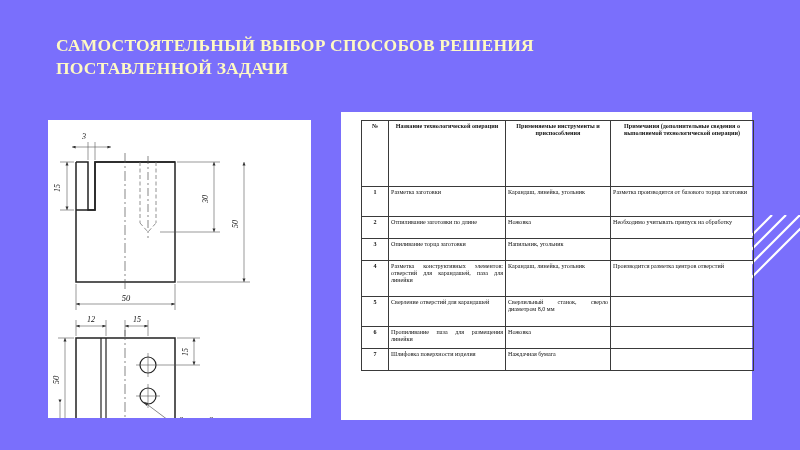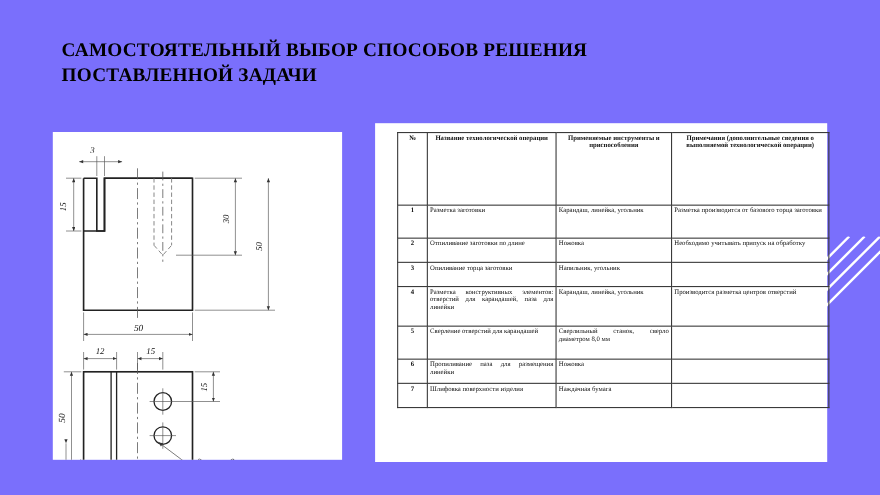--- a/index.html
+++ b/index.html
@@ -29,21 +29,21 @@
     height: 190px;
     pointer-events: none;
   }
 
   
   #title {
     position: absolute;
     left: 56px;
     top: 34px;
     width: 600px;
-    color: #000000;
+    color: #fef9c3;
     font-family: "Liberation Serif", serif;
     font-weight: bold;
     font-size: 17.5px;
     line-height: 1.32;
     letter-spacing: 0.2px;
   }
 
   
   #drawing-panel {
     position: absolute;

